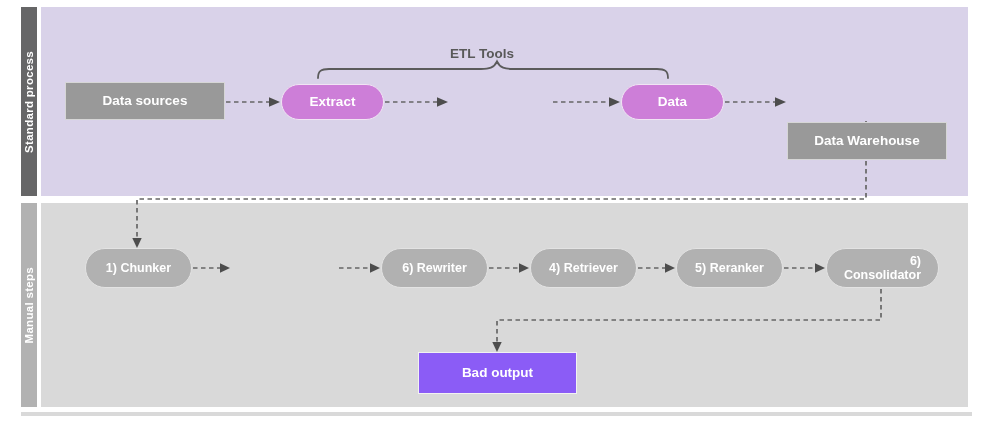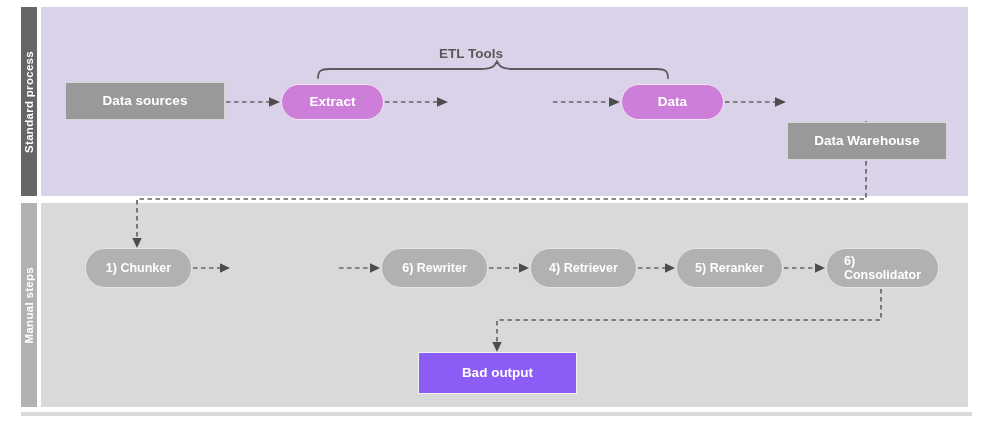--- a/index.html
+++ b/index.html
@@ -51,21 +51,21 @@
     width: 1003px; height: 430px;
     pointer-events: none;
   }
 
   
   .node {
     position: absolute;
     display: flex;
     align-items: center;
     justify-content: center;
-    text-align: left;
+    text-align: right;
     color: #ffffff;
     font-weight: bold;
     white-space: pre-line;
     line-height: 1.15;
   }
   .rect-node {
     background: #999999;
     border: 1px solid #d6d6d6;
     font-size: 13.5px;
   }
@@ -98,21 +98,21 @@
   .n-bad-output {
     left: 418px; top: 352px;
     width: 159px; height: 42px;
     background: #8b5cf6;
     border: 1px solid #f2f2f2;
     font-size: 13.5px;
   }
 
   .etl-tools-label {
     position: absolute;
-    left: 411px; top: 46px;
+    left: 422px; top: 46px;
     width: 120px;
     text-align: center;
     color: #595959;
     font-weight: bold;
     font-size: 13.5px;
   }
 </style>
 </head>
 <body>
 

